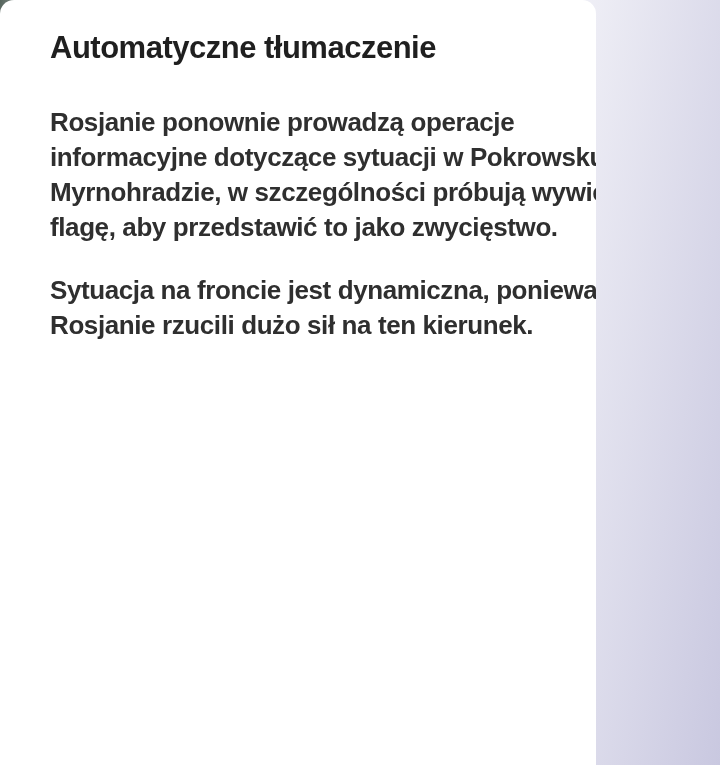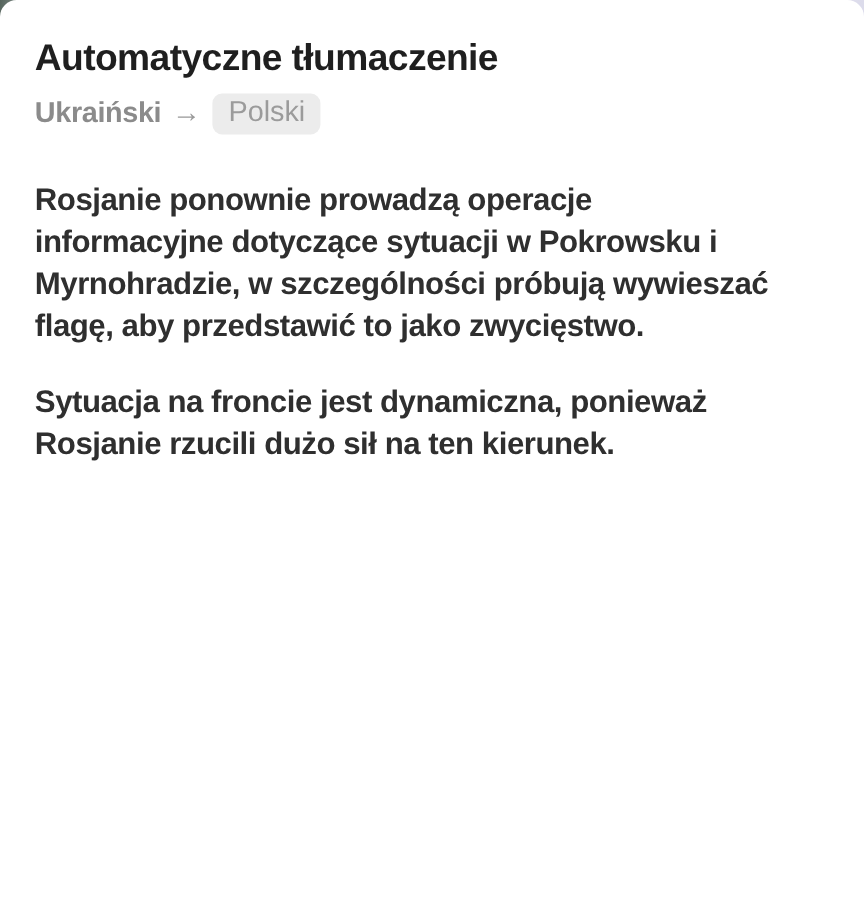--- a/index.html
+++ b/index.html
@@ -7,25 +7,25 @@
     padding: 0;
     width: 720px;
     height: 765px;
     overflow: hidden;
     
     background: linear-gradient(100deg, #55645c 0%, #eef0f2 7%, #ffffff 55%, #c9c8e0 100%);
     font-family: "Liberation Sans", sans-serif;
   }
   .card {
     box-sizing: border-box;
-    width: 720px;
+    width: 596px;
     height: 765px;
     background: #ffffff;
     border-radius: 14px 14px 0 0;
-    padding: 28px 20px 0 29px;
+    padding: 28px 20px 0 50px;
     overflow: hidden;
   }
   .title {
     margin: 0;
     font-size: 31px;
     line-height: 40px;
     font-weight: 700;
     letter-spacing: -0.5px;
     color: #1f1f1f;
   }
@@ -70,25 +70,20 @@
     white-space: pre;
   }
 </style>
 </head>
 <body>
 
 <div class="card">
 
   <h1 class="title">Automatyczne tłumaczenie</h1>
 
-  <div class="lang-row">
-    <span class="lang-src">Ukraiński</span>
-    <span class="lang-arrow">→</span>
-    <span class="lang-chip">Polski</span>
-  </div>
 
   <div class="body-text">
     <p>Rosjanie ponownie prowadzą operacje
 informacyjne dotyczące sytuacji w Pokrowsku i
 Myrnohradzie, w szczególności próbują wywieszać
 flagę, aby przedstawić to jako zwycięstwo.</p>
     <p>Sytuacja na froncie jest dynamiczna, ponieważ
 Rosjanie rzucili dużo sił na ten kierunek.</p>
   </div>
 

